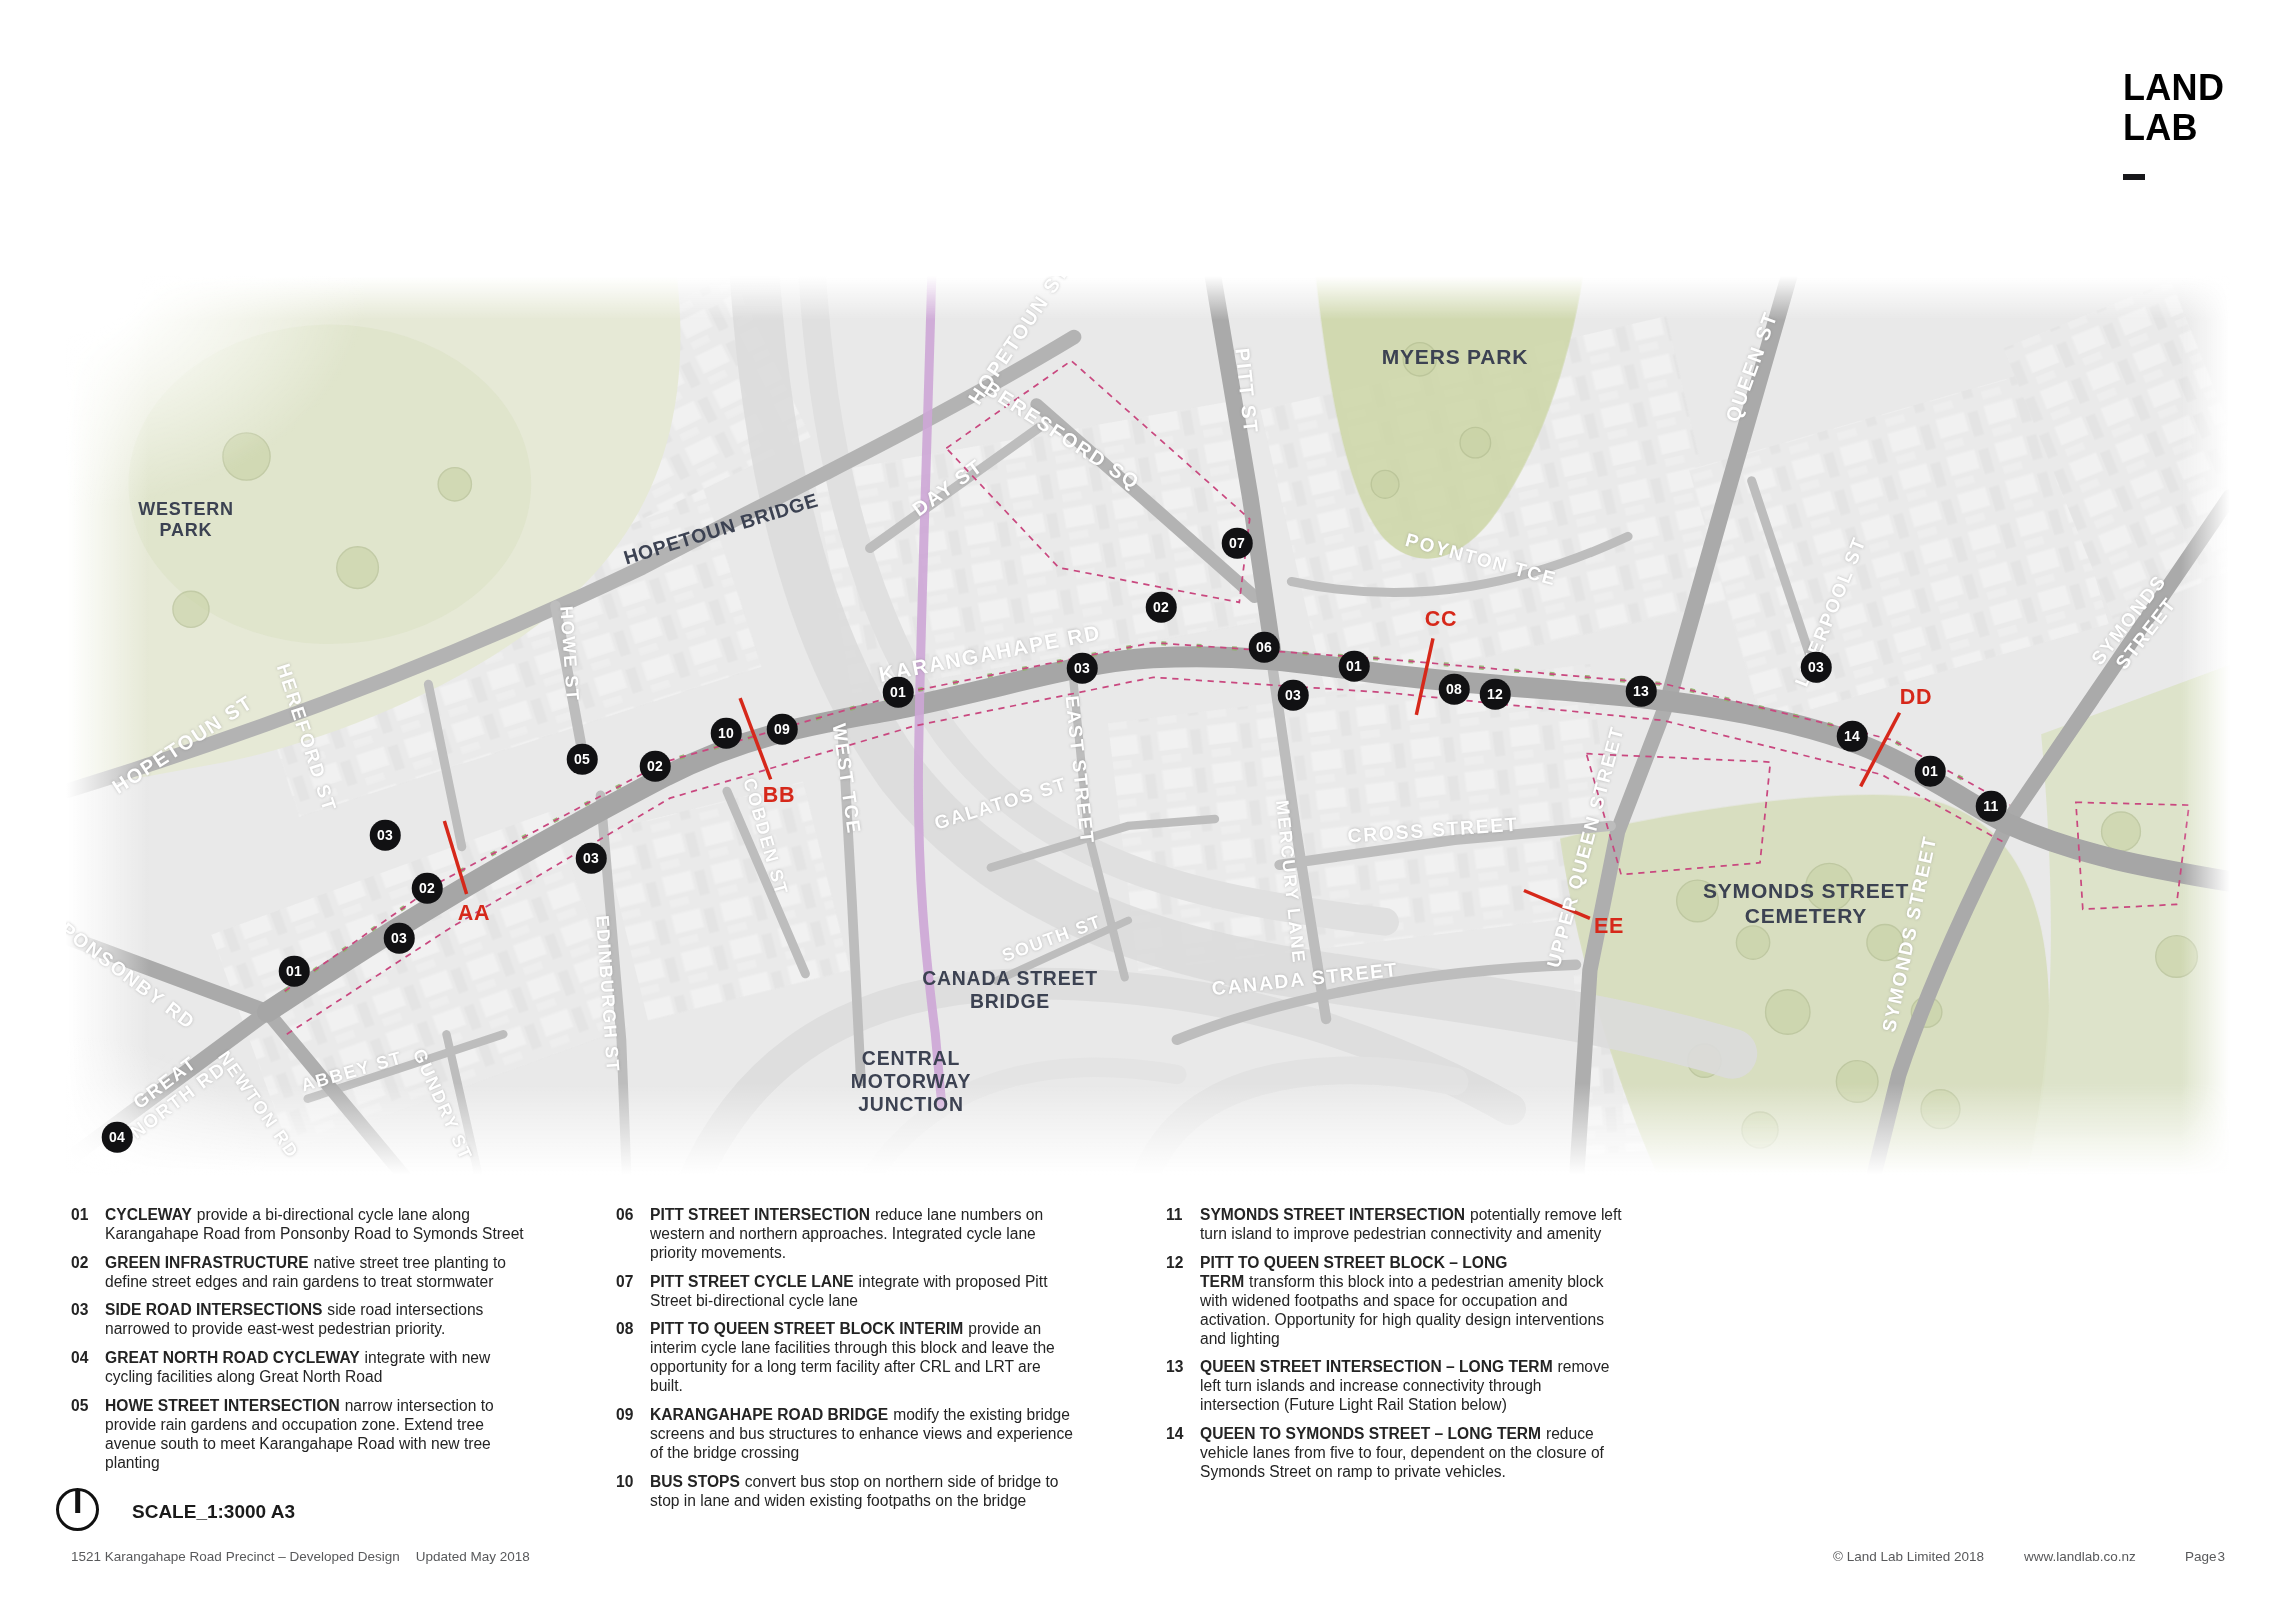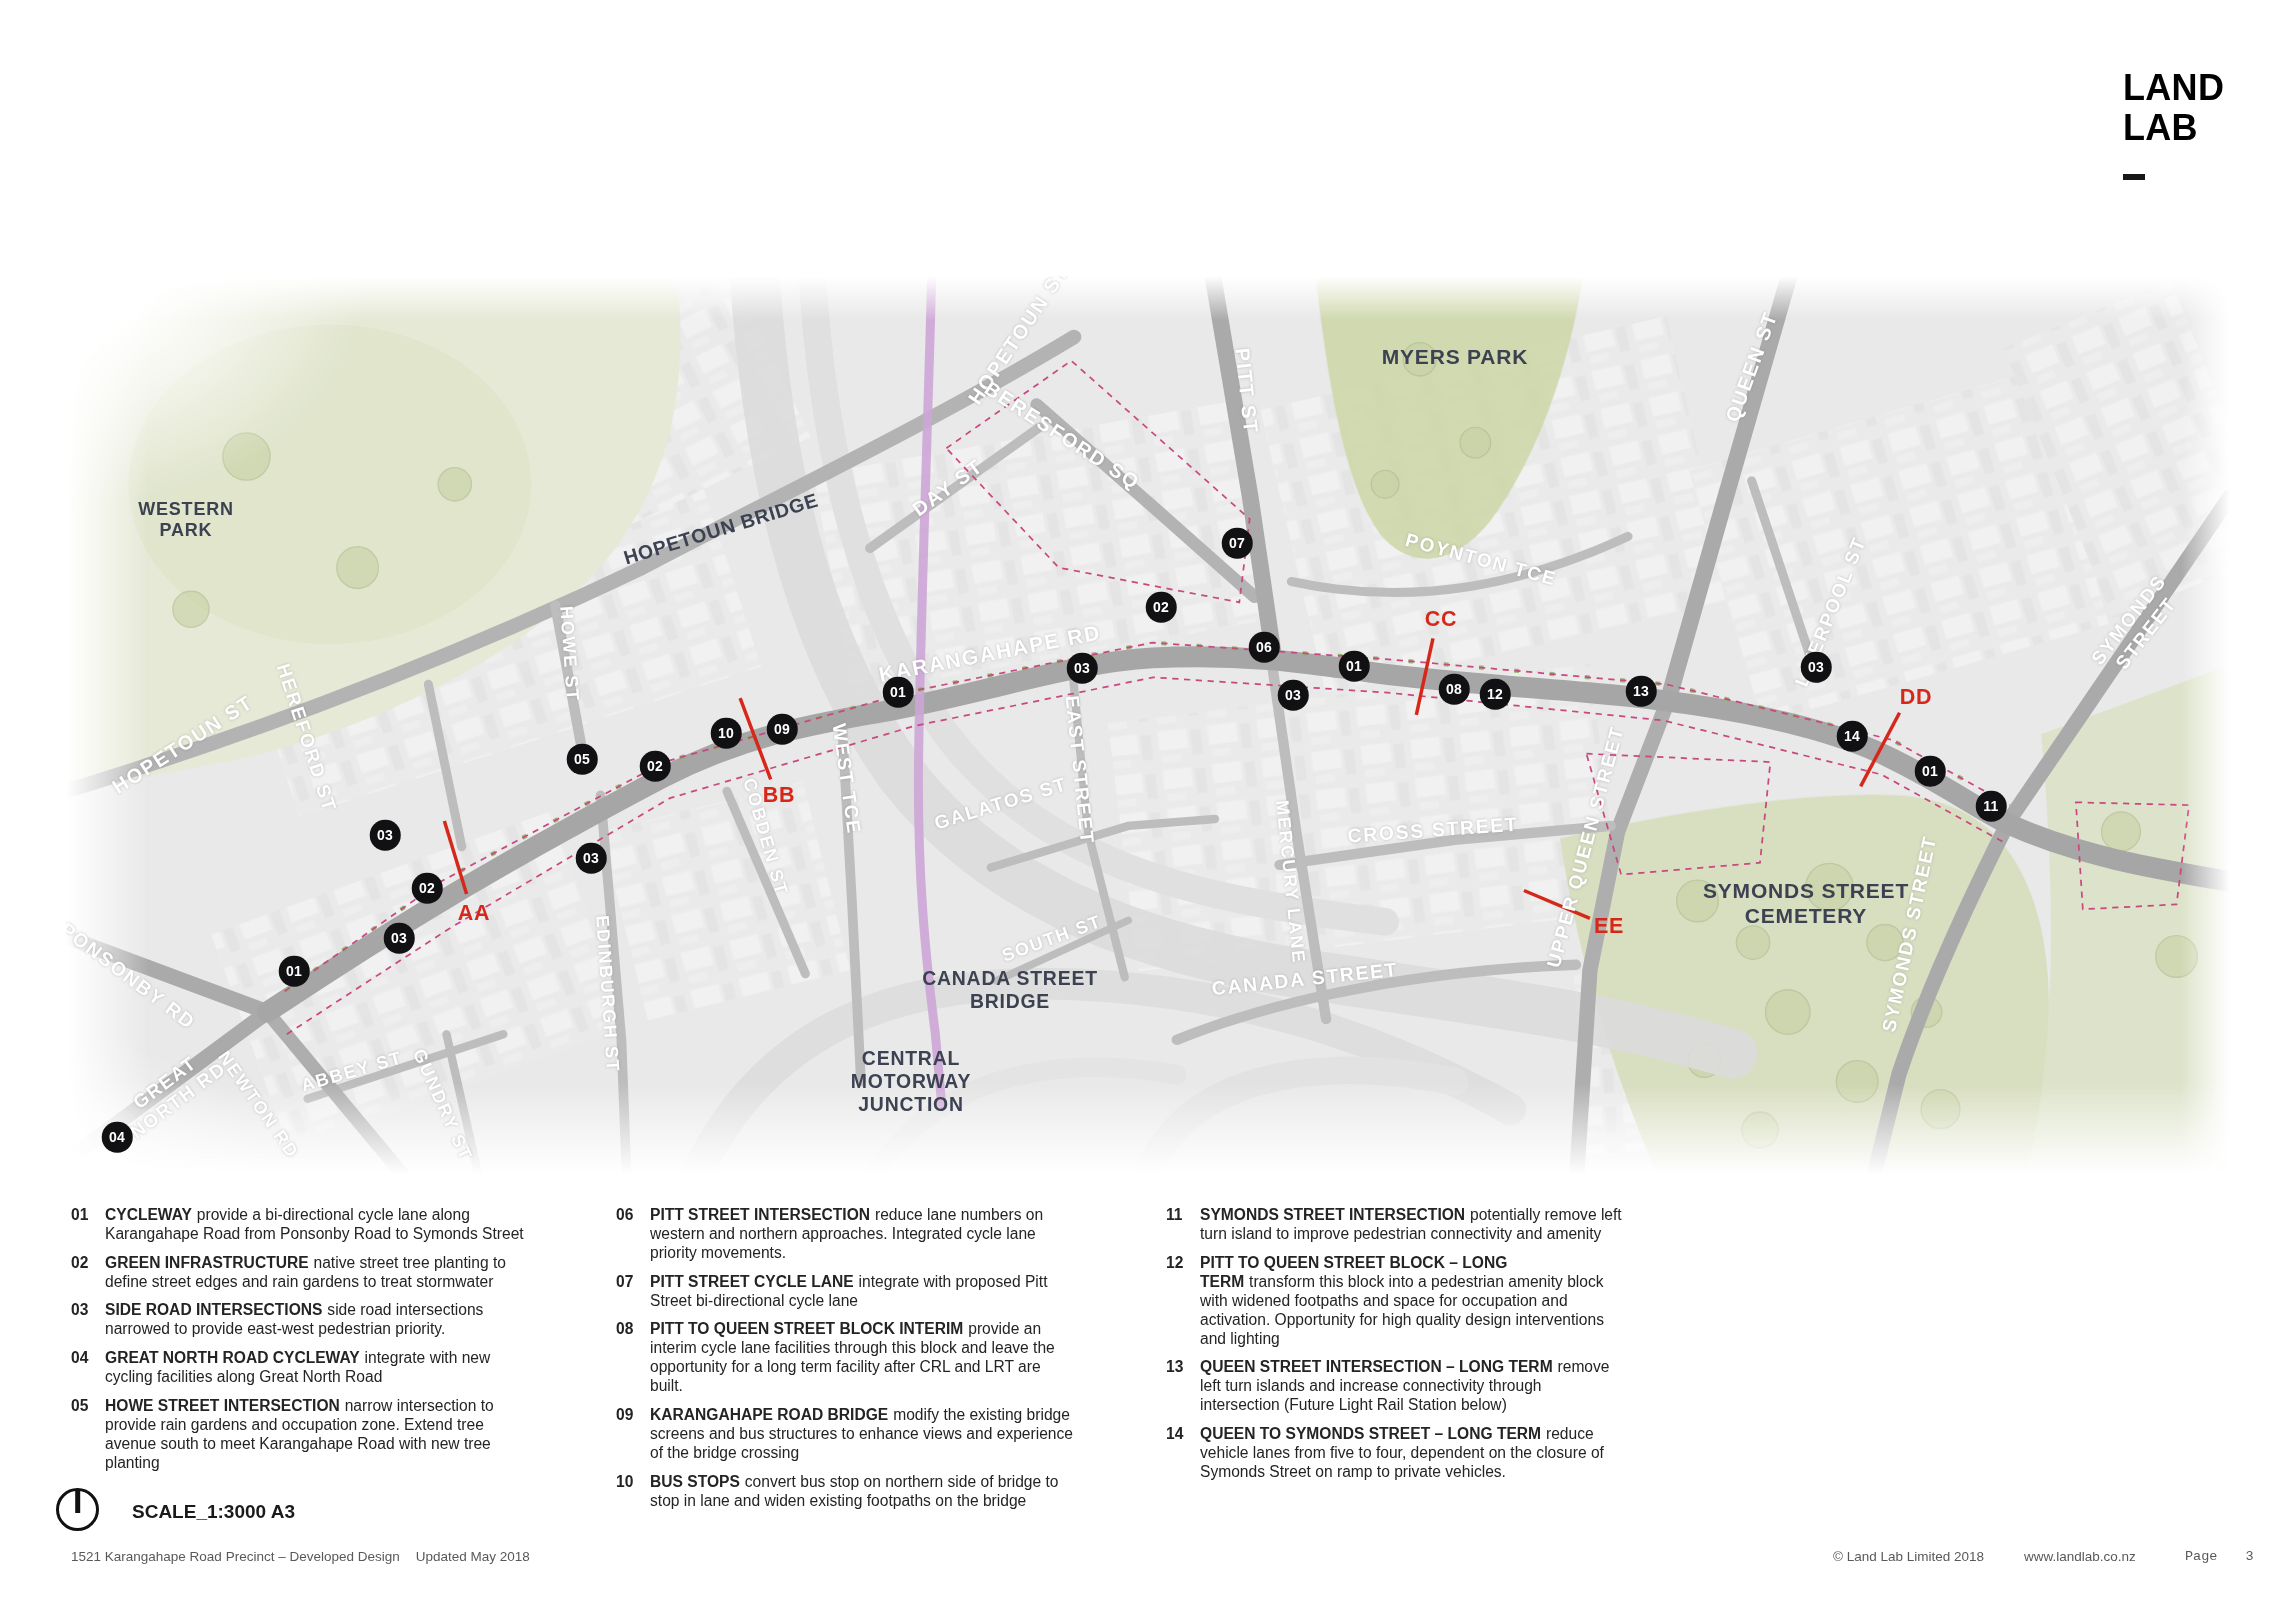--- a/index.html
+++ b/index.html
@@ -56,21 +56,21 @@
 
   
   .scale-icon{position:absolute;left:56px;top:1488px;width:43px;height:43px;border:3.5px solid #111;
     border-radius:50%;box-sizing:border-box;}
   .scale-icon .tick{position:absolute;left:50%;top:-1.4px;transform:translateX(-50%);width:5.6px;height:23.6px;background:#111;}
   .scale-label{position:absolute;left:132px;top:1501px;font-size:19px;font-weight:700;color:#1a1a1a;}
   .footer{position:absolute;left:0;right:0;top:1549px;font-size:13.5px;color:var(--text_gray);}
   .footer-left{position:absolute;left:71px;display:flex;gap:16px;white-space:nowrap;}
   .footer-copyright{position:absolute;left:1833px;}
   .footer-website{position:absolute;left:2024px;}
-  .footer-page{position:absolute;left:2185px;display:flex;gap:28px;font-family:Liberation Mono, monospace;}
+  .footer-page{position:absolute;left:2185px;display:flex;gap:1px;}
 </style>
 </head>
 <body>
 
 <div class="page">
 
 
   <div class="logo">
     <div>LAND</div>
     <div>LAB</div>

